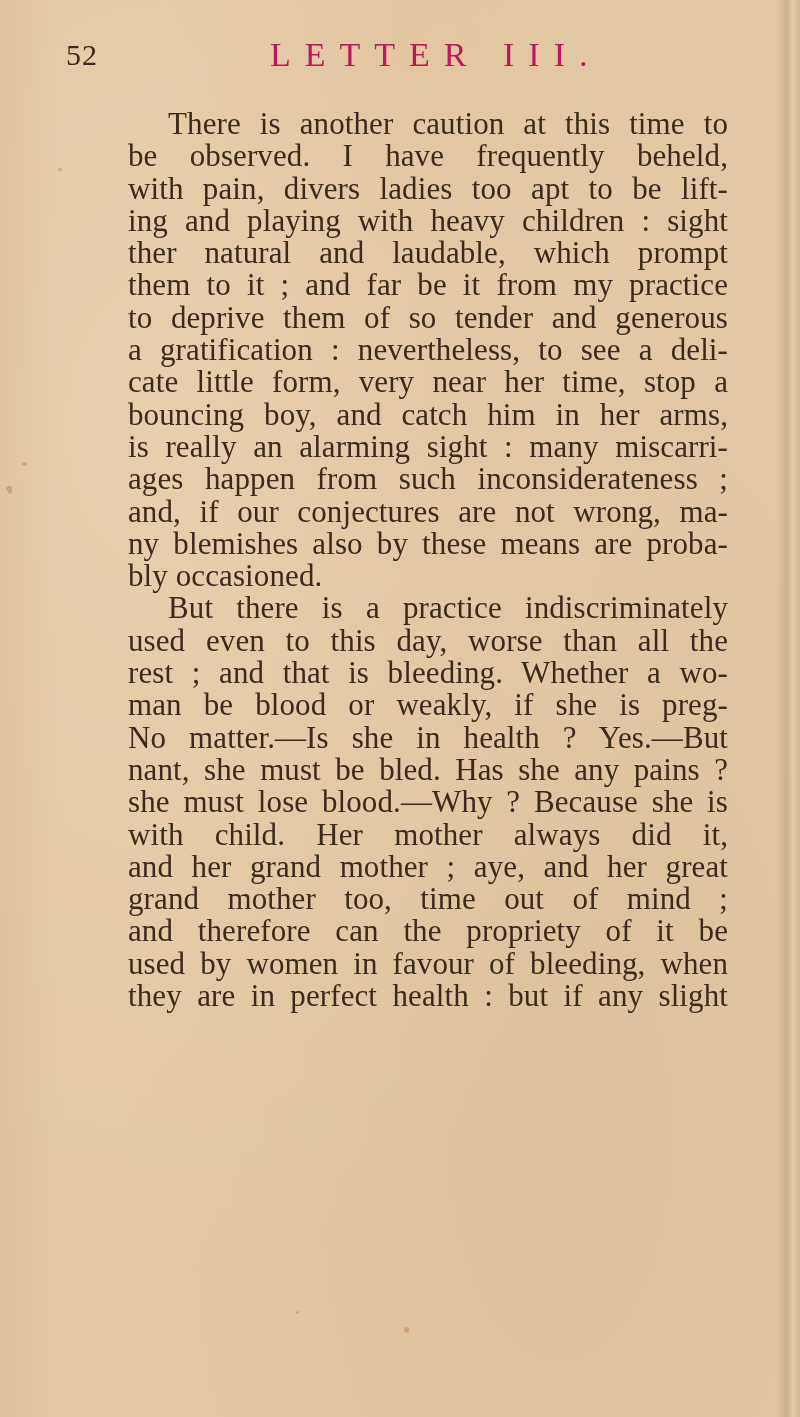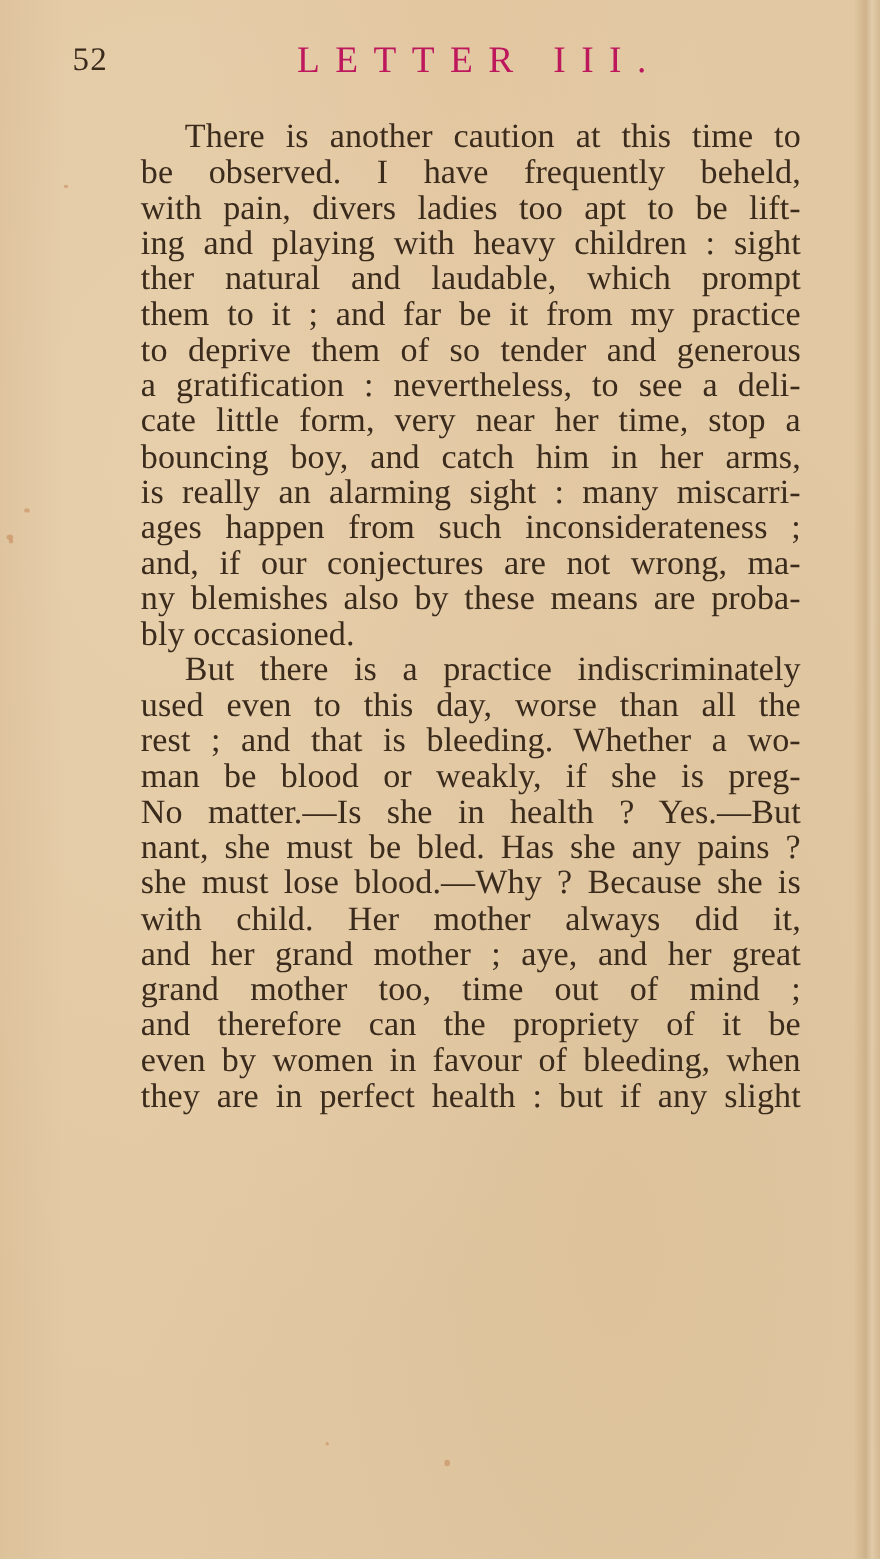--- a/index.html
+++ b/index.html
@@ -120,16 +120,16 @@
     <span class="line">used even to this day, worse than all the</span>
     <span class="line">rest ; and that is bleeding. Whether a wo-</span>
     <span class="line">man be blood or weakly, if she is preg-</span>
     <span class="line">No matter.—Is she in health ? Yes.—But</span>
     <span class="line">nant, she must be bled. Has she any pains ?</span>
     <span class="line">she must lose blood.—Why ? Because she is</span>
     <span class="line">with child. Her mother always did it,</span>
     <span class="line">and her grand mother ; aye, and her great</span>
     <span class="line">grand mother too, time out of mind ;</span>
     <span class="line">and therefore can the propriety of it be</span>
-    <span class="line">even by women in favour of bleeding, when</span>
+    <span class="line">used by women in favour of bleeding, when</span>
     <span class="line">they are in perfect health : but if any slight</span>
   </div>
 </div>
 
 </body></html>

